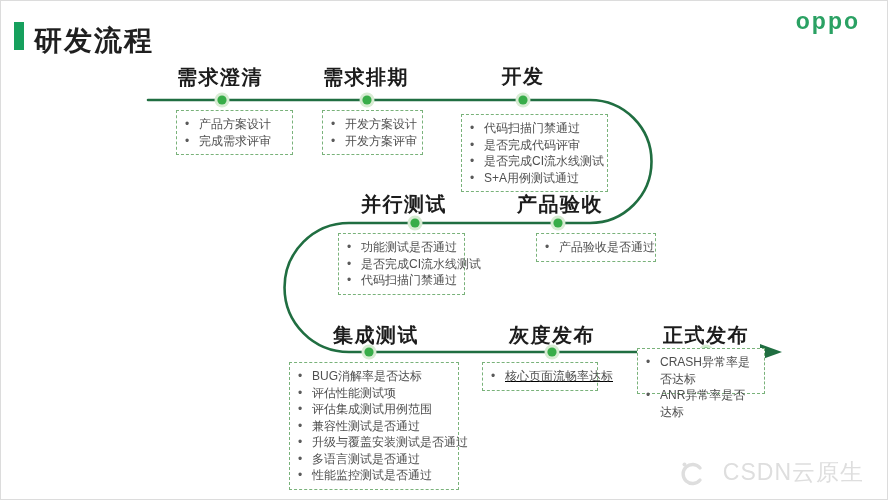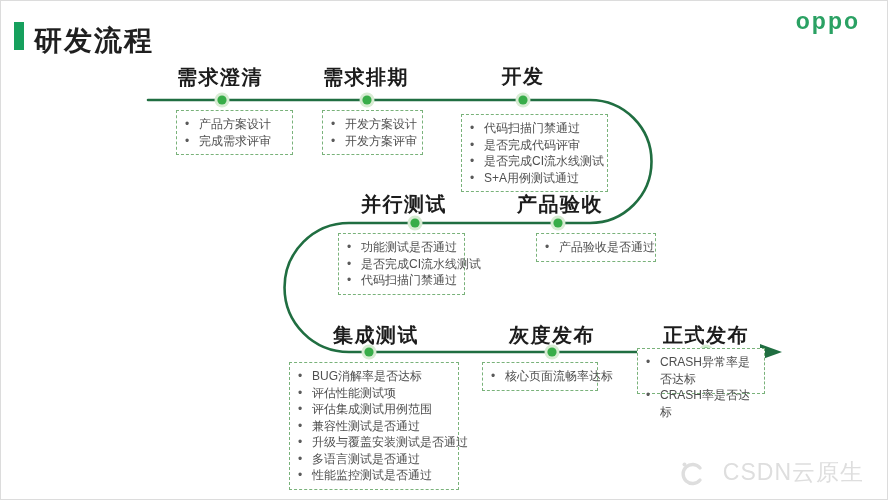--- a/index.html
+++ b/index.html
@@ -41,21 +41,21 @@
     position:relative;font-size:12px;line-height:16.5px;color:#4f4f4f;
     padding-left:17px;white-space:nowrap;
   }
   .stage-box li::before{content:"\2022";position:absolute;left:3px;color:#5a5a5a;}
   .box-1{left:176px;top:110px;width:117px;}
   .box-2{left:322px;top:110px;width:101px;}
   .box-3{left:461px;top:107px;width:147px;margin-top:7px;}
   .box-4{left:338px;top:233px;width:127px;}
   .box-5{left:536px;top:233px;width:120px;}
   .box-6{left:289px;top:362px;width:170px;}
-  .box-7{left:482px;top:362px;width:116px;}
+  .box-7{left:482px;top:362px;width:116px;text-decoration:underline;}
   .box-8{left:637px;top:348px;width:128px;height:46px;overflow:visible;}
   .box-8 li{white-space:normal;}
 
   
   .watermark{
     position:absolute;right:24px;bottom:12px;display:flex;align-items:center;gap:17px;
     color:#dedede;font-size:23px;letter-spacing:1px;user-select:none;
   }
 </style>
 </head>
@@ -158,21 +158,21 @@
     </ul>
 </div>
 <div class="stage-box box-7">
   <ul>
       <li>核心页面流畅率达标</li>
     </ul>
 </div>
 <div class="stage-box box-8">
   <ul>
       <li>CRASH异常率是否达标</li>
-      <li>CRASH率是否达标</li>
+      <li>ANR异常率是否达标</li>
     </ul>
 </div>
 
 <div class="watermark">
   <span style="display:inline-flex;">
     <svg width="30" height="27" viewBox="0 0 30 27">
       <path d="M24 9 A9.5 9.5 0 1 0 24 21" stroke="#dedede" stroke-width="3.4" fill="none" stroke-linecap="round"></path>
       <circle cx="8.5" cy="5.5" r="2" fill="#dedede"></circle>
     </svg>
   </span>

